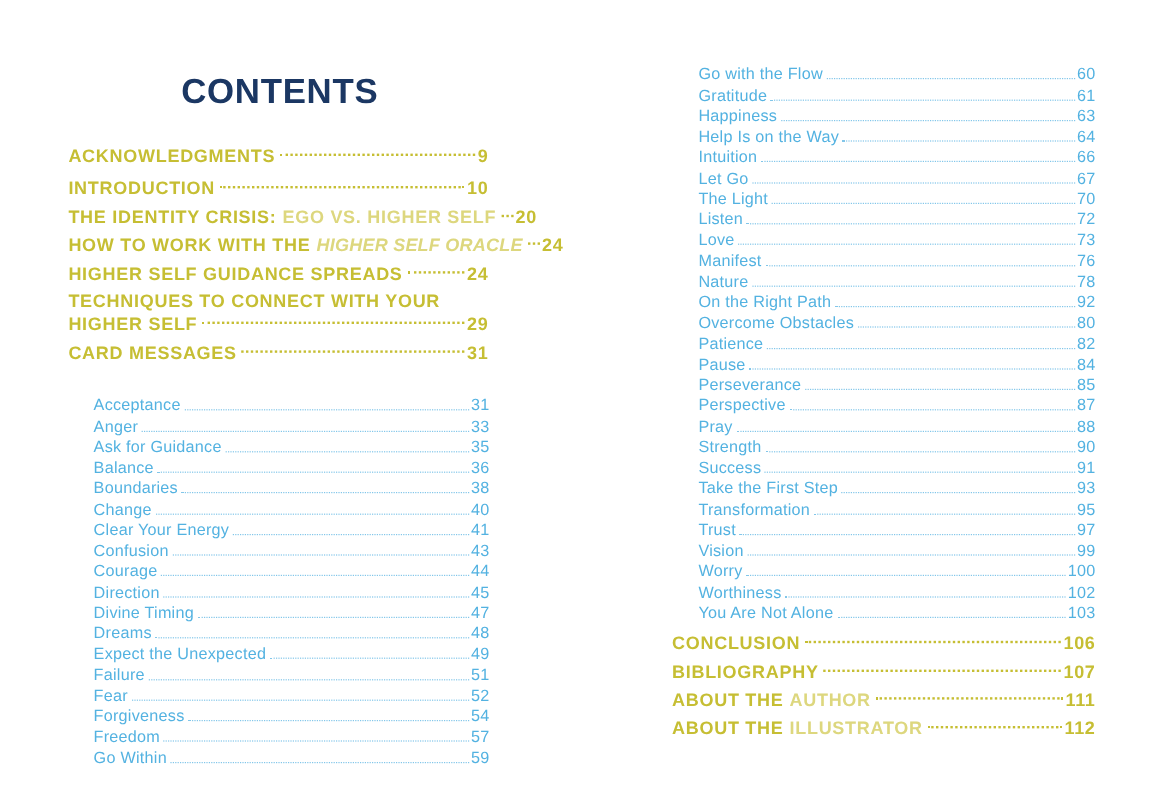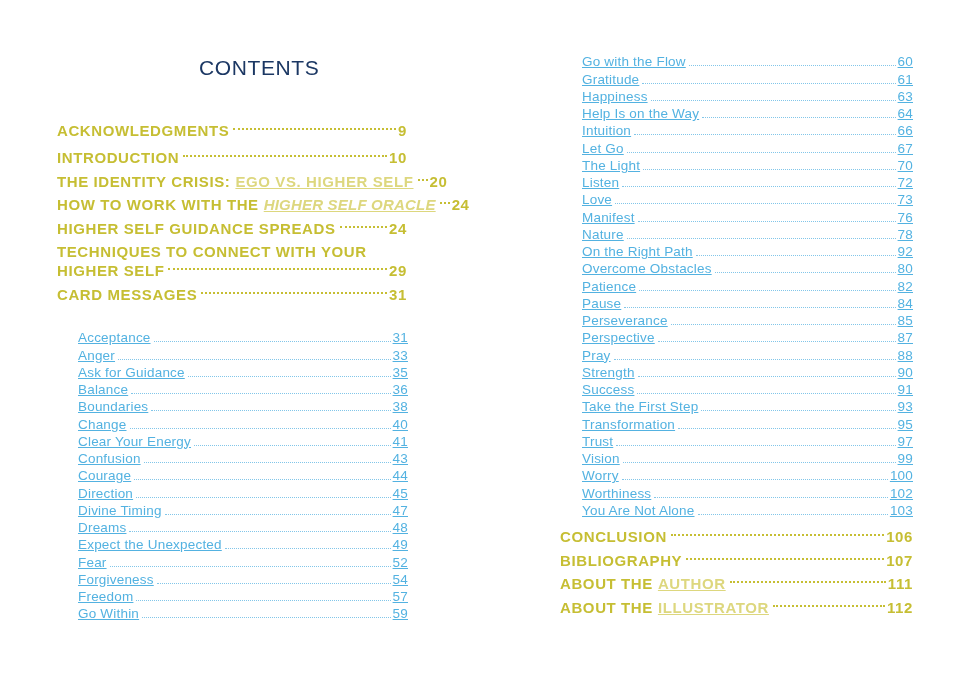--- a/index.html
+++ b/index.html
@@ -12,51 +12,50 @@
   html, body { margin: 0; padding: 0; }
   body {
     width: 975px; height: 675px;
     background: #ffffff;
     font-family: "Liberation Sans", sans-serif;
     position: relative;
     overflow: hidden;
   }
   .page-title {
     position: absolute; left: 151px; top: 42px;
-    font-size: 21px; font-weight: normal; letter-spacing: 0.6px;
+    font-size: 29px; font-weight: bold; letter-spacing: 0.6px;
     color: var(--navy);
-    margin-left: 48px;
   }
   .headings { position: absolute; }
   .headings-left  { left: 57px;  top: 122px; width: 350px; }
   .headings-right { left: 560px; top: 528px; width: 353px; }
   .h-row {
     display: flex; align-items: center;
     height: 17px; line-height: 17px; margin-bottom: 6.5px;
     font-size: 15px; font-weight: bold; letter-spacing: 0.6px;
     color: var(--olive); white-space: nowrap;
   }
-  .h-light { color: var(--olive-light); margin-left: 5px; text-decoration: underline; }
+  .h-light { color: var(--olive-light); margin-left: 5px; }
   .h-light.italic { font-style: italic; letter-spacing: 0.2px; }
   .h-leader {
     flex: 1; min-width: 10px;
     border-bottom: 2px dotted var(--olive);
     margin: 0 2px 3px 4px;
   }
   .h-page { text-align: right; }
   .mb-extra { margin-bottom: 10px; }
   .mb-tight { margin-bottom: 2px; }
   .entries { position: absolute; }
   .entries-left  { left: 78px;  top: 304px; width: 330px; margin-top: 24px; }
   .entries-right { left: 582px; top: 52px;  width: 331px; }
   .e-row {
     display: flex; align-items: flex-end;
     height: 17.25px; line-height: 15px;
     font-size: 13.5px; letter-spacing: 0.2px;
-    color: var(--blue); white-space: nowrap; text-decoration: underline;
+    color: var(--blue); white-space: nowrap;
   }
   .e-leader {
     flex: 1;
     border-bottom: 1px dotted var(--blue-leader);
     margin: 0 2px 3px 3px;
   }
   .e-page { text-align: right; }
 </style>
 </head>
 <body>
@@ -186,20 +185,25 @@
       <span class="e-leader"></span>
       <span class="e-page">48</span>
     </div>
 
     <div class="e-row">
       <span>Expect the Unexpected</span>
       <span class="e-leader"></span>
       <span class="e-page">49</span>
     </div>
 
+    <div class="e-row">
+      <span>Failure</span>
+      <span class="e-leader"></span>
+      <span class="e-page">51</span>
+    </div>
 
     <div class="e-row">
       <span>Fear</span>
       <span class="e-leader"></span>
       <span class="e-page">52</span>
     </div>
 
     <div class="e-row">
       <span>Forgiveness</span>
       <span class="e-leader"></span>

